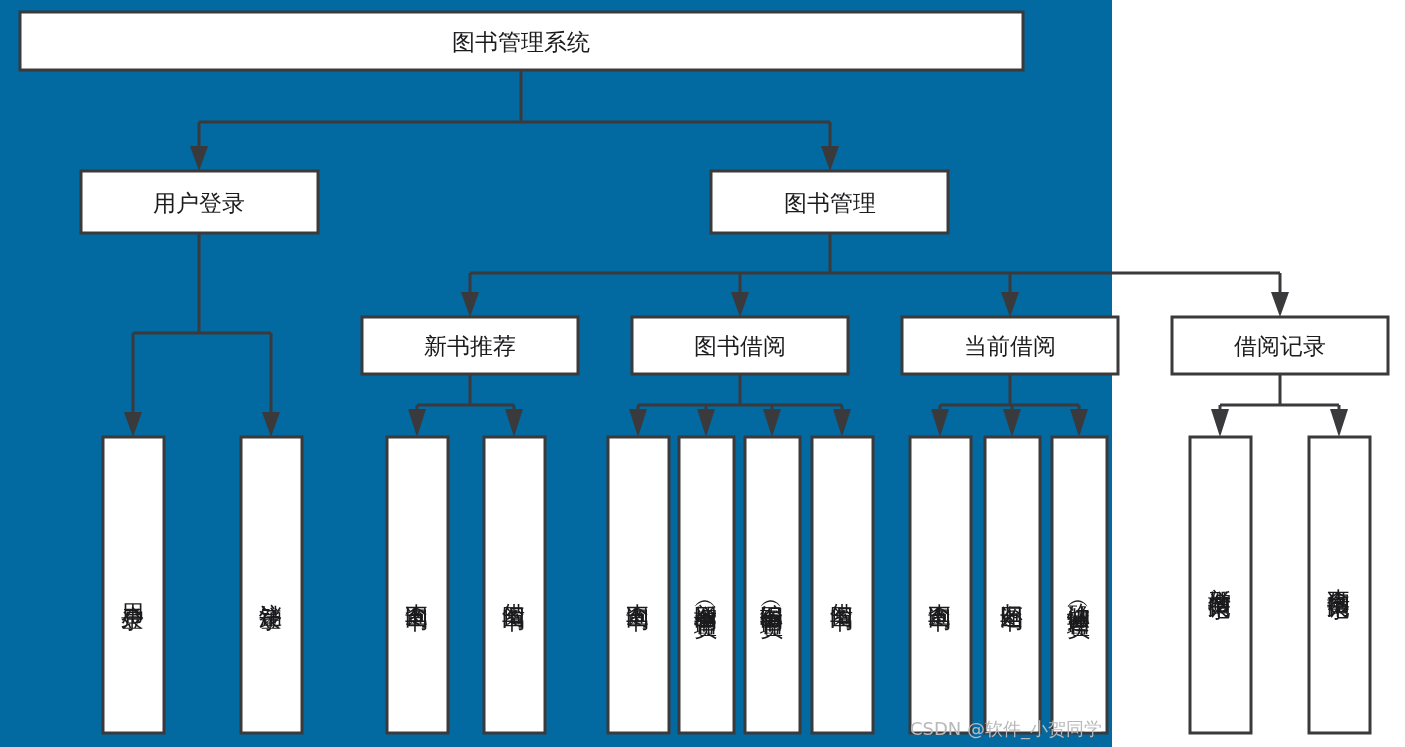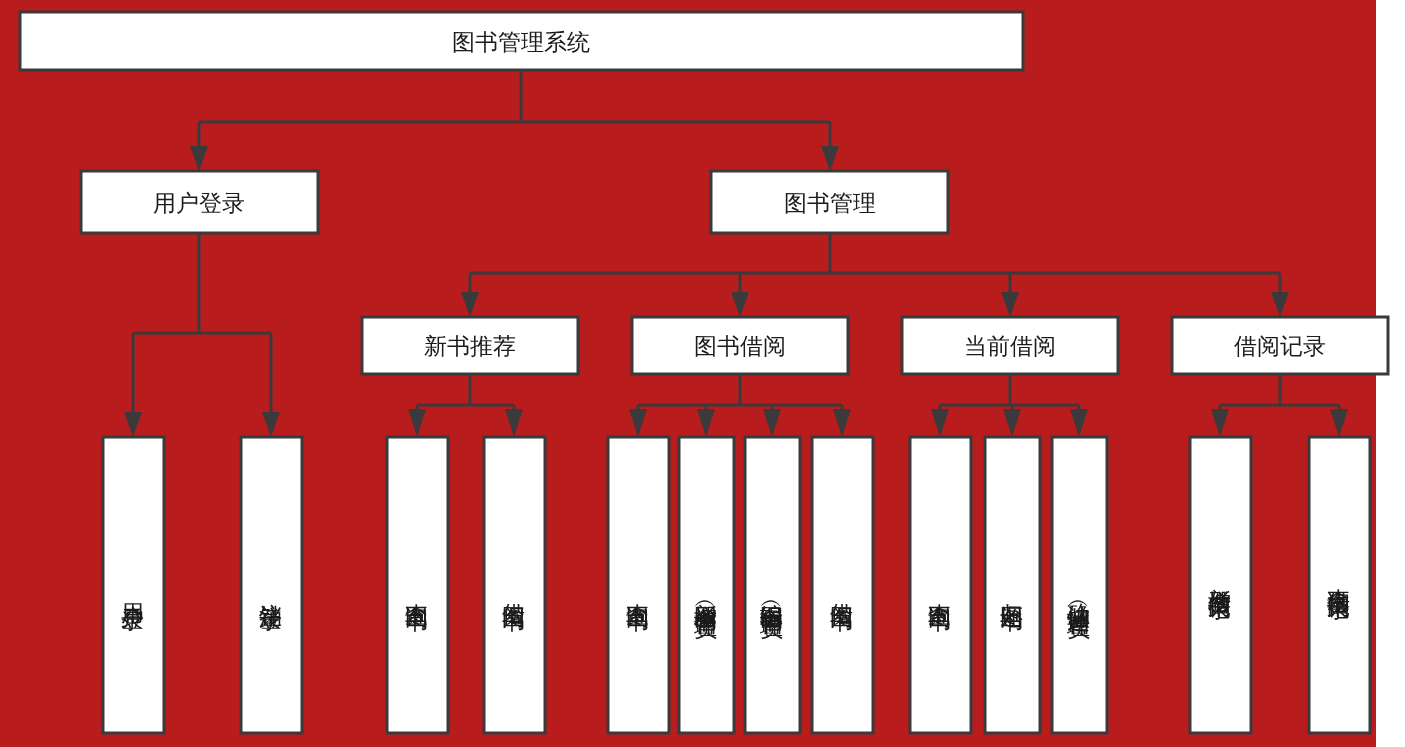--- a/index.html
+++ b/index.html
@@ -8,23 +8,23 @@
     background: #ffffff;
   }
   body {
     font-family: "DejaVu Sans", "Liberation Sans", sans-serif;
     width: 1405px;
     height: 747px;
     overflow: hidden;
   }
   #diagram-root {
     position: relative;
-    width: 1376px;
+    width: 1112px;
     height: 747px;
-    background: #b91c1c;
+    background: #0369a1;
   }
   svg.tree-canvas {
     position: absolute;
     left: 0;
     top: 0;
     width: 1405px;
     height: 747px;
     display: block;
   }
   .node-box {
@@ -218,13 +218,14 @@
         <rect class="node-box" x="1190" y="437" width="61" height="296"></rect>
         <text class="node-label-v" x="1220" y="570">新增借阅记录</text>
       </g>
       <g>
         <rect class="node-box" x="1309" y="437" width="61" height="296"></rect>
         <text class="node-label-v" x="1339" y="570">查询借阅记录</text>
       </g>
     </g>
   </svg>
 
+  <div class="watermark">CSDN @软件_小贺同学</div>
 </div>
 
 </body></html>

